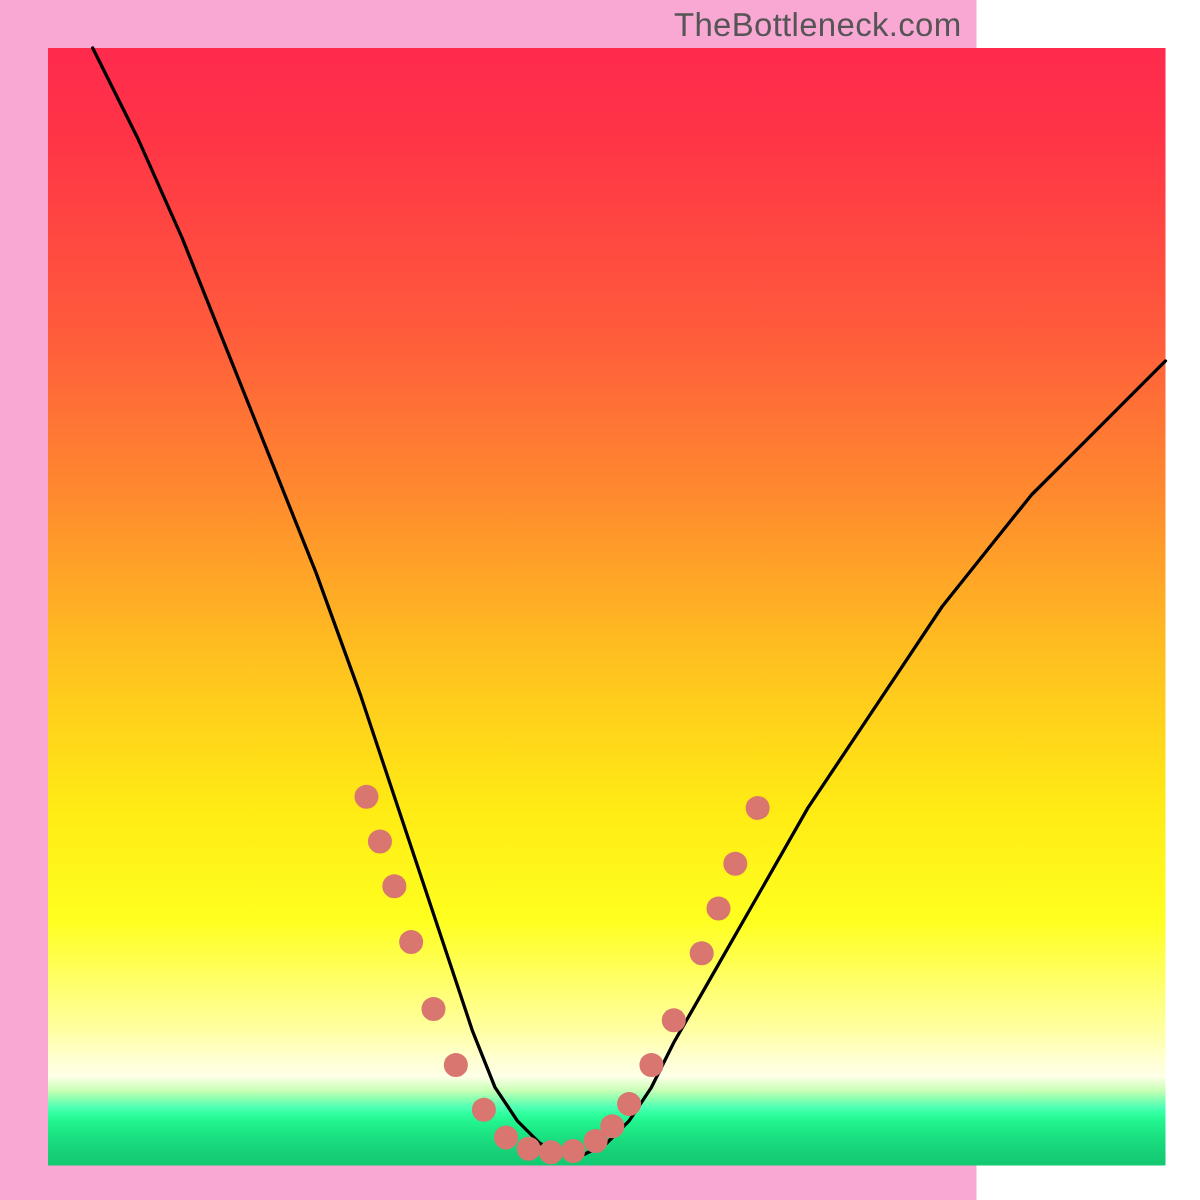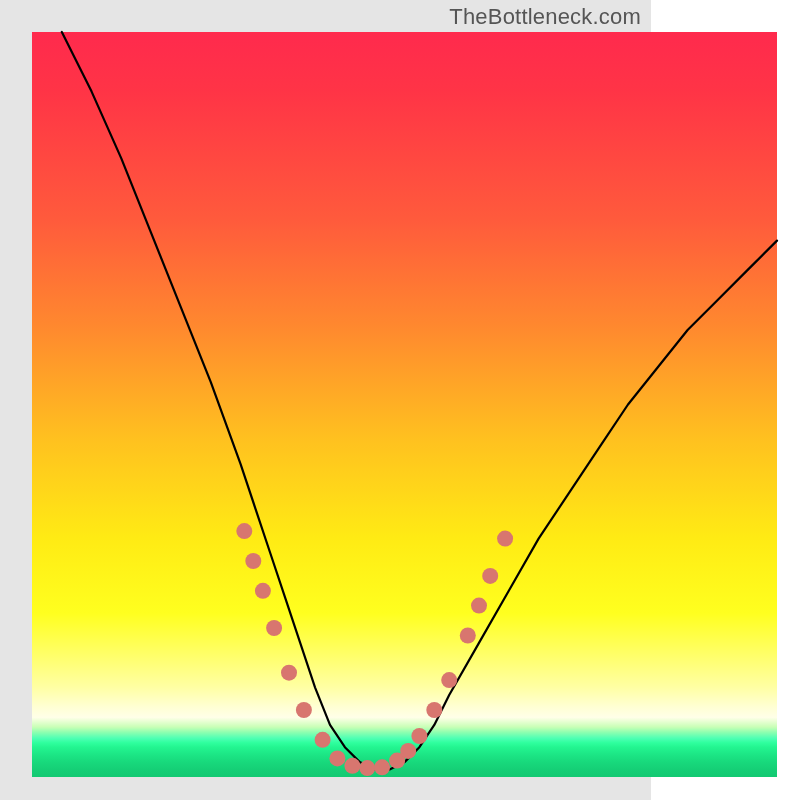--- a/index.html
+++ b/index.html
@@ -7,21 +7,21 @@
     padding: 0;
     width: 800px;
     height: 800px;
     overflow: hidden;
     font-family: Arial, Helvetica, sans-serif;
   }
   .frame {
     position: relative;
     width: 651px;
     height: 800px;
-    background: #e5e5e5;
+    background: #f9a8d4;
   }
   .plot-area {
     position: absolute;
     left: 32px;
     top: 32px;
     width: 745px;
     height: 745px;
     
     background: linear-gradient(to bottom,
       #ff2a4d 0%,

